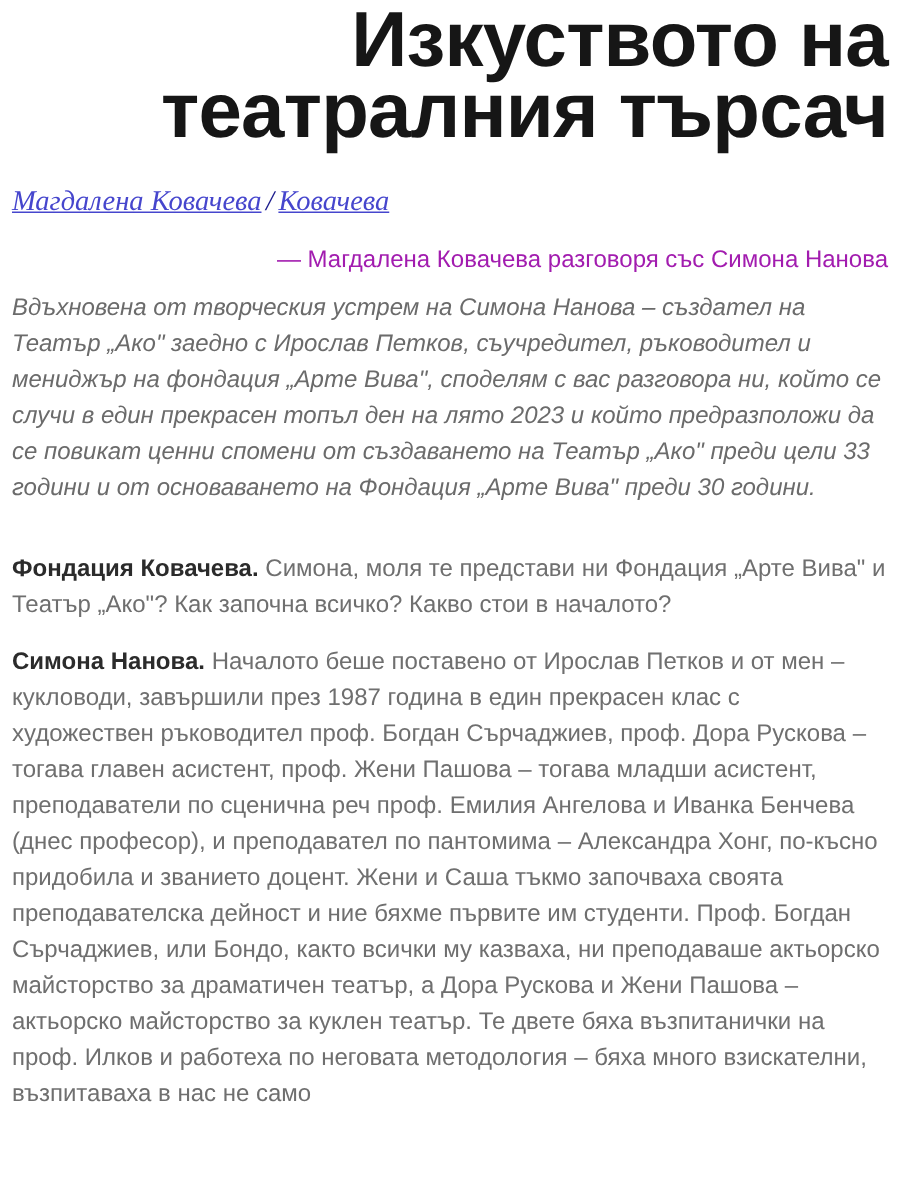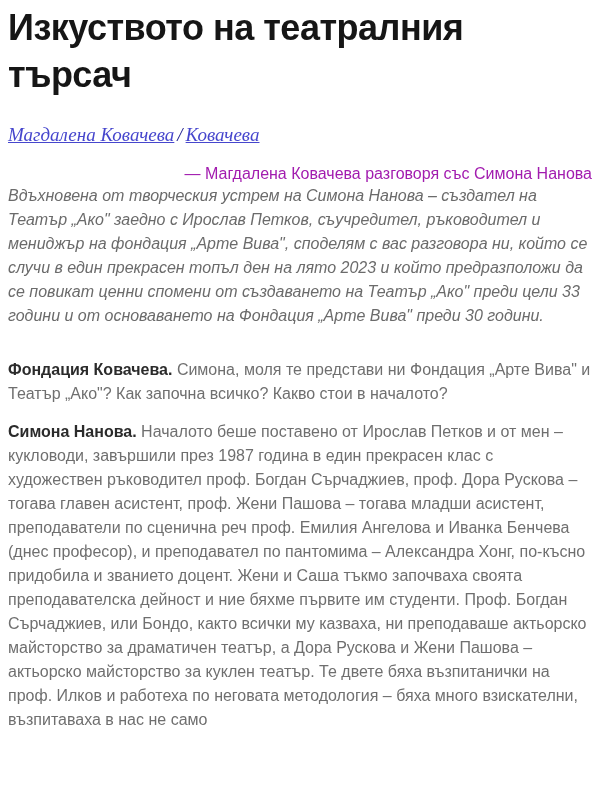--- a/index.html
+++ b/index.html
@@ -11,26 +11,27 @@
     position: relative;
     width: 600px;
     height: 800px;
     overflow: hidden;
     box-sizing: border-box;
     background: #ffffff;
     padding: 4px 8px 0 8px;
     font-family: "Liberation Sans", sans-serif;
   }
   .title {
-    font-size: 36px;
+    font-size: 52px;
     font-weight: 700;
     line-height: 47px;
     letter-spacing: -0.5px;
     color: #161616;
     margin: 0 0 26px 0;
+    text-align: right;
   }
   .byline {
     font-family: "Liberation Serif", serif;
     font-style: italic;
     font-size: 19px;
     color: #222222;
     margin: 0;
   }
   .byline a {
     color: #4646cd;
@@ -49,20 +50,21 @@
     margin: 18px 0 0 0;
   }
   .intro {
     font-style: italic;
     color: #6b6b6b;
     font-size: 16px;
     line-height: 24px;
     margin: 0 0 12px 0;
   }
   .intro.first {
+    margin-top: 10px;
   }
   .qa-section {
     margin-top: 30px;
   }
   .qa {
     font-size: 16px;
     line-height: 24px;
     color: #6f6f6f;
     margin: 0 0 14px 0;
   }

